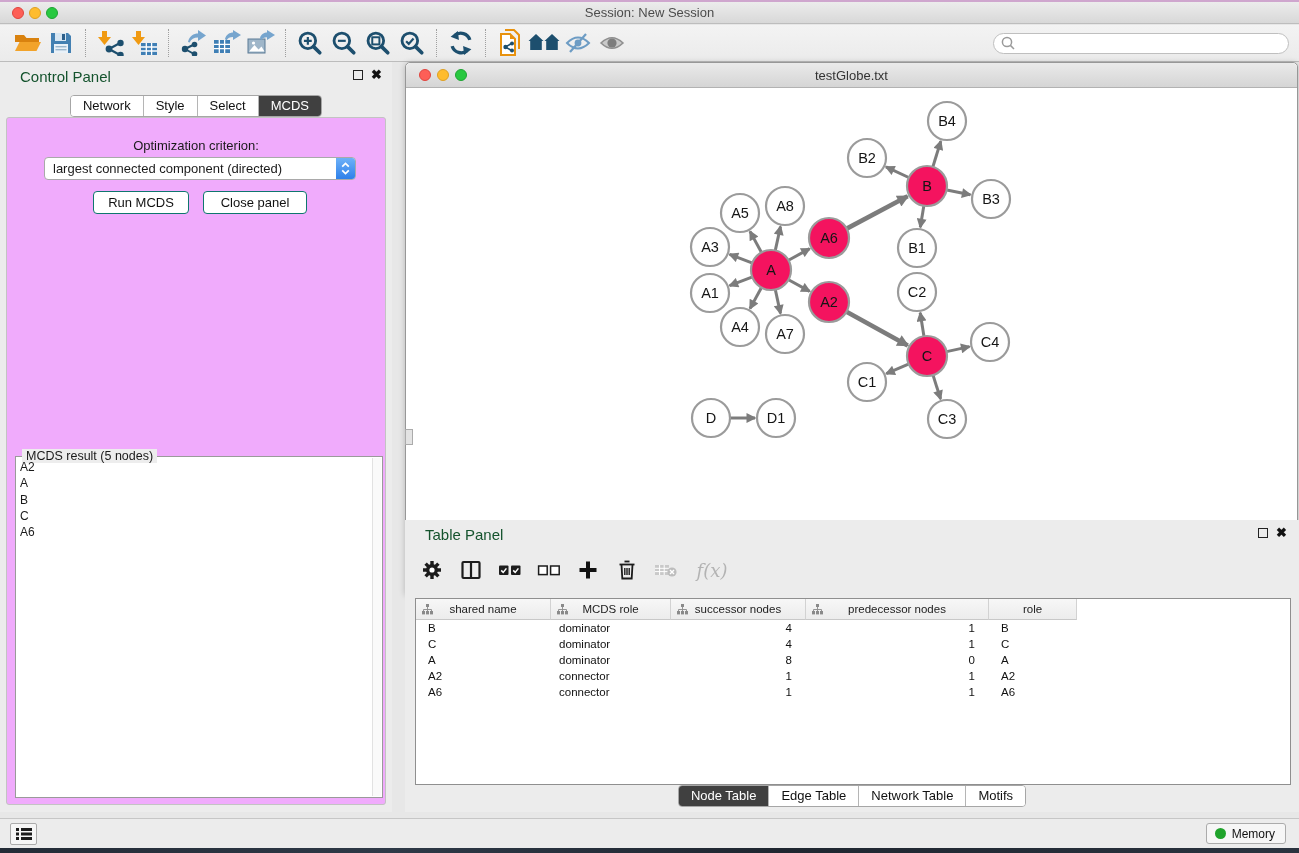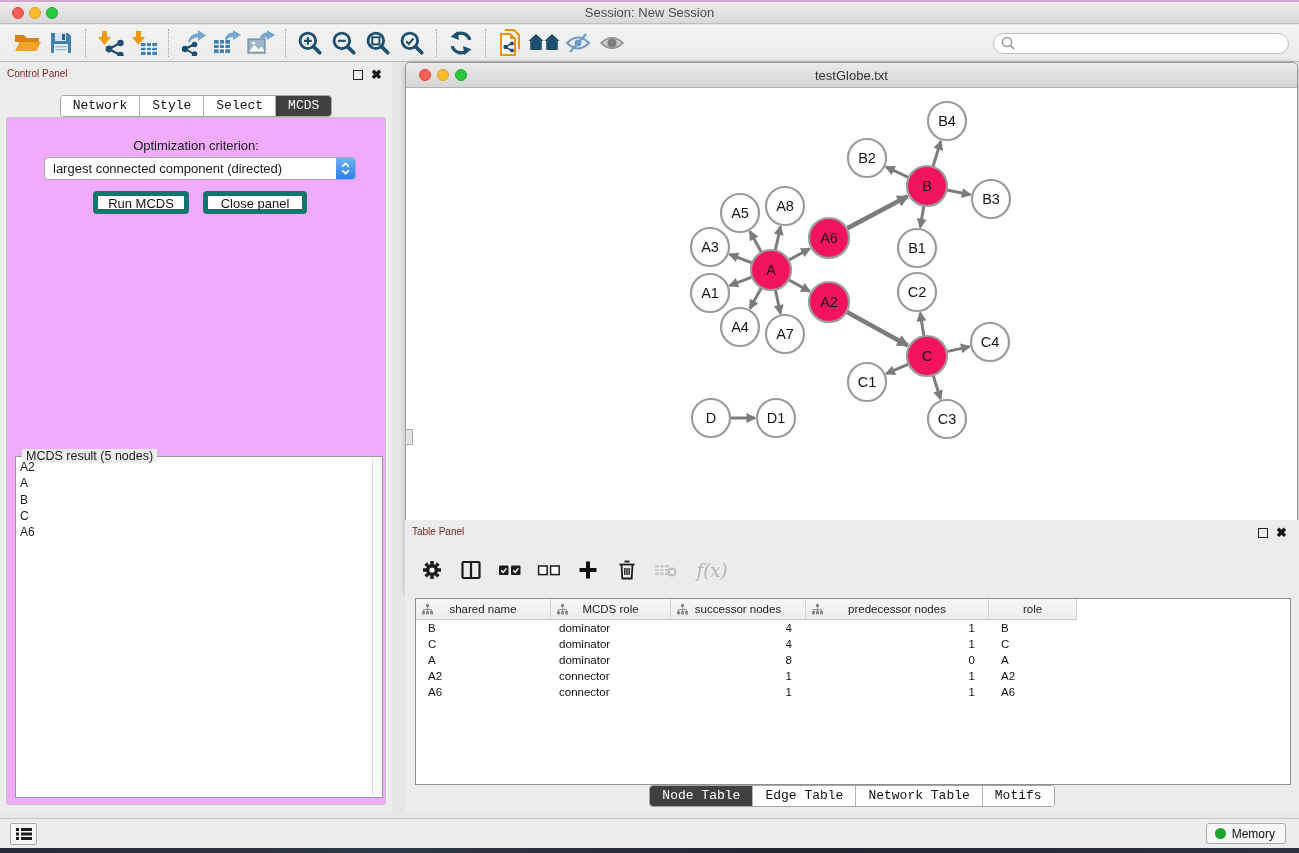--- a/index.html
+++ b/index.html
@@ -26,43 +26,43 @@
     background:linear-gradient(#f3f3f3,#ebebeb); border-bottom:1px solid #bcbcbc;
     display:flex; align-items:center; padding:0 10px; }
   .tb-btn{ width:34px; height:30px; display:flex; align-items:center; justify-content:center; background:none; border:none; }
   .tb-sep{ width:1px; height:28px; border-left:1px dotted #9f9f9f; margin:0 7px; }
   .search-wrap{ margin-left:auto; width:296px; height:21px; background:#fff;
     border:1px solid #bfbfbf; border-radius:11px; display:flex; align-items:center; padding:0 4px 0 6px; }
   .search-wrap input{ border:none; outline:none; flex:1; height:17px; font-size:12px; background:transparent; }
 
   
   .panel-header{ position:relative; height:26px; }
-  .panel-title{ position:absolute; left:7px; top:6px; font-size:10px; color:#7f1d1d; }
+  .panel-title{ position:absolute; left:20px; top:6px; font-size:15px; color:#14532d; }
   .panel-float{ position:absolute; top:8px; width:10px; height:10px; border:1.6px solid #222; background:none; }
   .panel-close{ position:absolute; top:5px; font-size:13px; font-weight:bold; color:#111; background:none; border:none; line-height:16px; }
 
   
   .seg-group{ display:inline-flex; border:1px solid #a6a6a6; border-radius:4px; overflow:hidden; background:#fff; }
   .seg{ height:20px; line-height:20px; padding:0 12px; font-size:13px; background:#fff; color:#111;
-        border:none; border-right:1px solid #b5b5b5;font-family:Liberation Mono, monospace; }
+        border:none; border-right:1px solid #b5b5b5; }
   .seg:last-child{ border-right:none; }
   .seg.selected{ background:#404040; color:#fff; }
 
   
   .control-panel{ position:absolute; left:0; top:62px; width:392px; height:750px; background:#ececec; }
   .cp-tabs{ position:absolute; top:33px; left:0; right:0; display:flex; justify-content:center; }
   .cp-pane{ position:absolute; left:6px; right:6px; top:55px; bottom:7px;
     border:1px solid #c3c3c3; border-radius:3px; background:#f0abfc; }
   .opt-label{ position:absolute; top:20px; left:0; right:0; text-align:center; font-size:13px; }
   .dropdown{ position:absolute; left:37px; top:39px; width:312px; height:23px; background:#fff;
     border:1px solid #a9a9a9; border-radius:4px; display:flex; align-items:center; }
   .dropdown .dd-value{ flex:1; font-size:13px; padding-left:8px; line-height:21px; white-space:nowrap; overflow:hidden; }
   .dd-stepper{ width:19px; height:21px; border-radius:0 3px 3px 0;
     background:linear-gradient(#6db1f8,#2e80ea); display:flex; align-items:center; justify-content:center; }
-  .cp-btn{ position:absolute; top:73px; height:23px; background:#fff; border:5px solid #0f766e;
+  .cp-btn{ position:absolute; top:73px; height:23px; background:#fff; border:1px solid #0f766e;
     border-radius:4px; font-size:13px; font-family:inherit; color:#111; }
   .btn-run{ left:86px; width:96px; }
   .btn-close{ left:196px; width:104px; }
   .result-box{ position:absolute; left:8px; width:368px; top:338px; bottom:6px;
     border:1px solid #9a9a9a; background:#fff; }
   .result-legend{ position:absolute; top:-8px; left:6px; background:#ededed; padding:0 4px; font-size:12.5px; }
   .result-list{ position:absolute; inset:2px 12px 2px 4px; overflow:hidden; }
   .result-item{ font-size:12px; line-height:16.3px; }
   .result-scroll{ position:absolute; top:1px; bottom:1px; right:1px; width:9px;
     background:#fafafa; border-left:1px solid #e2e2e2; }

